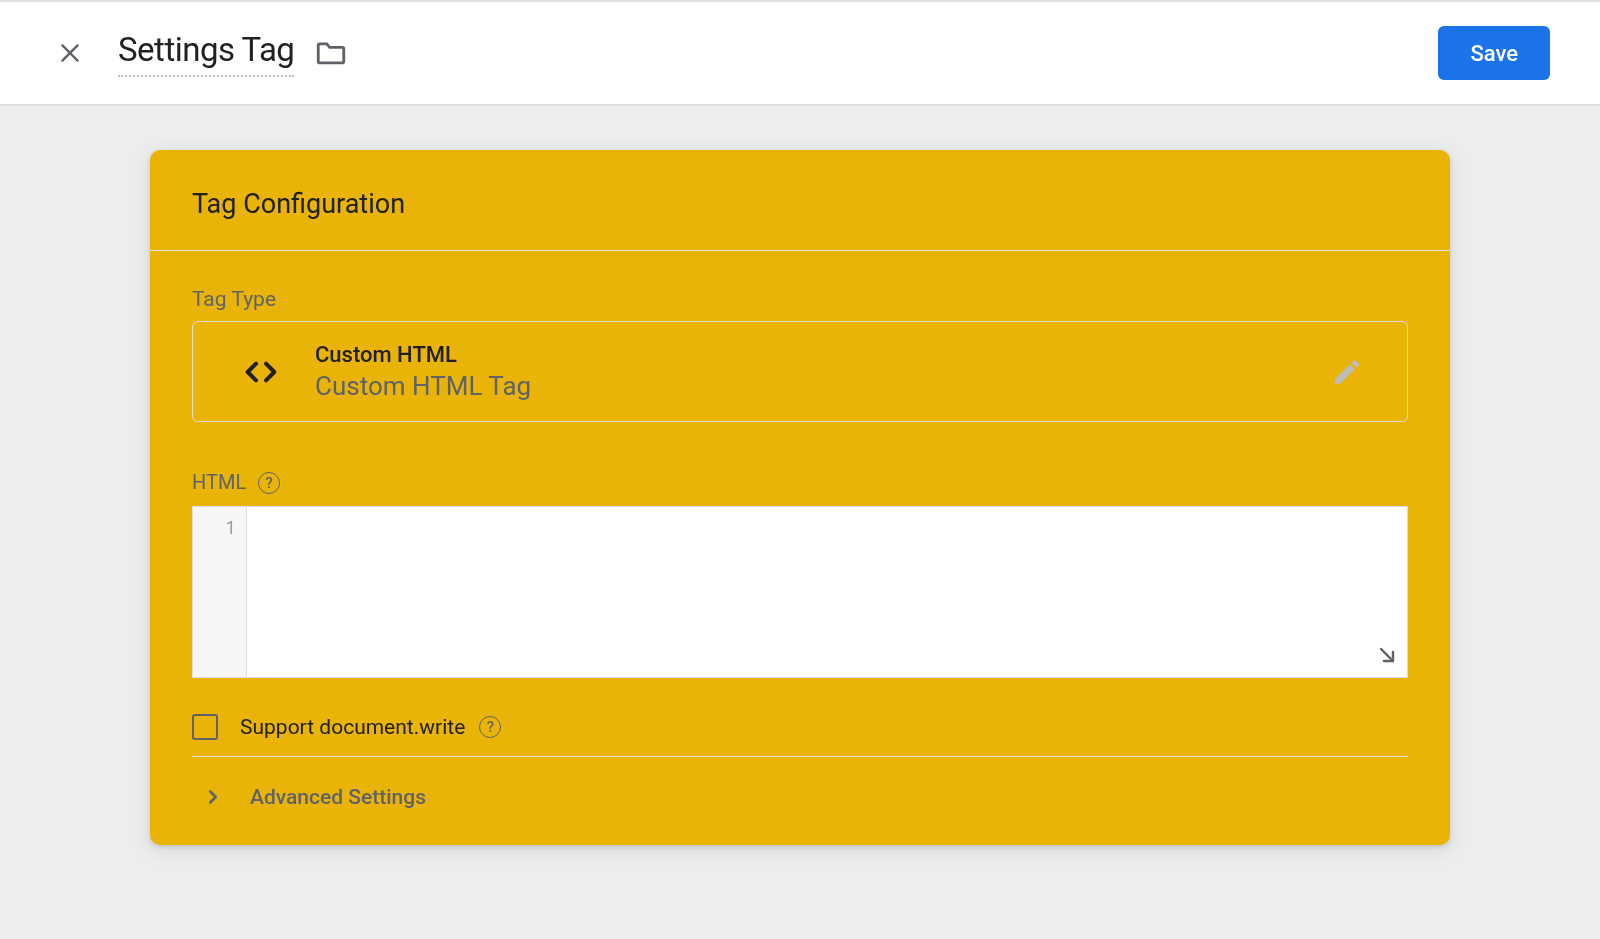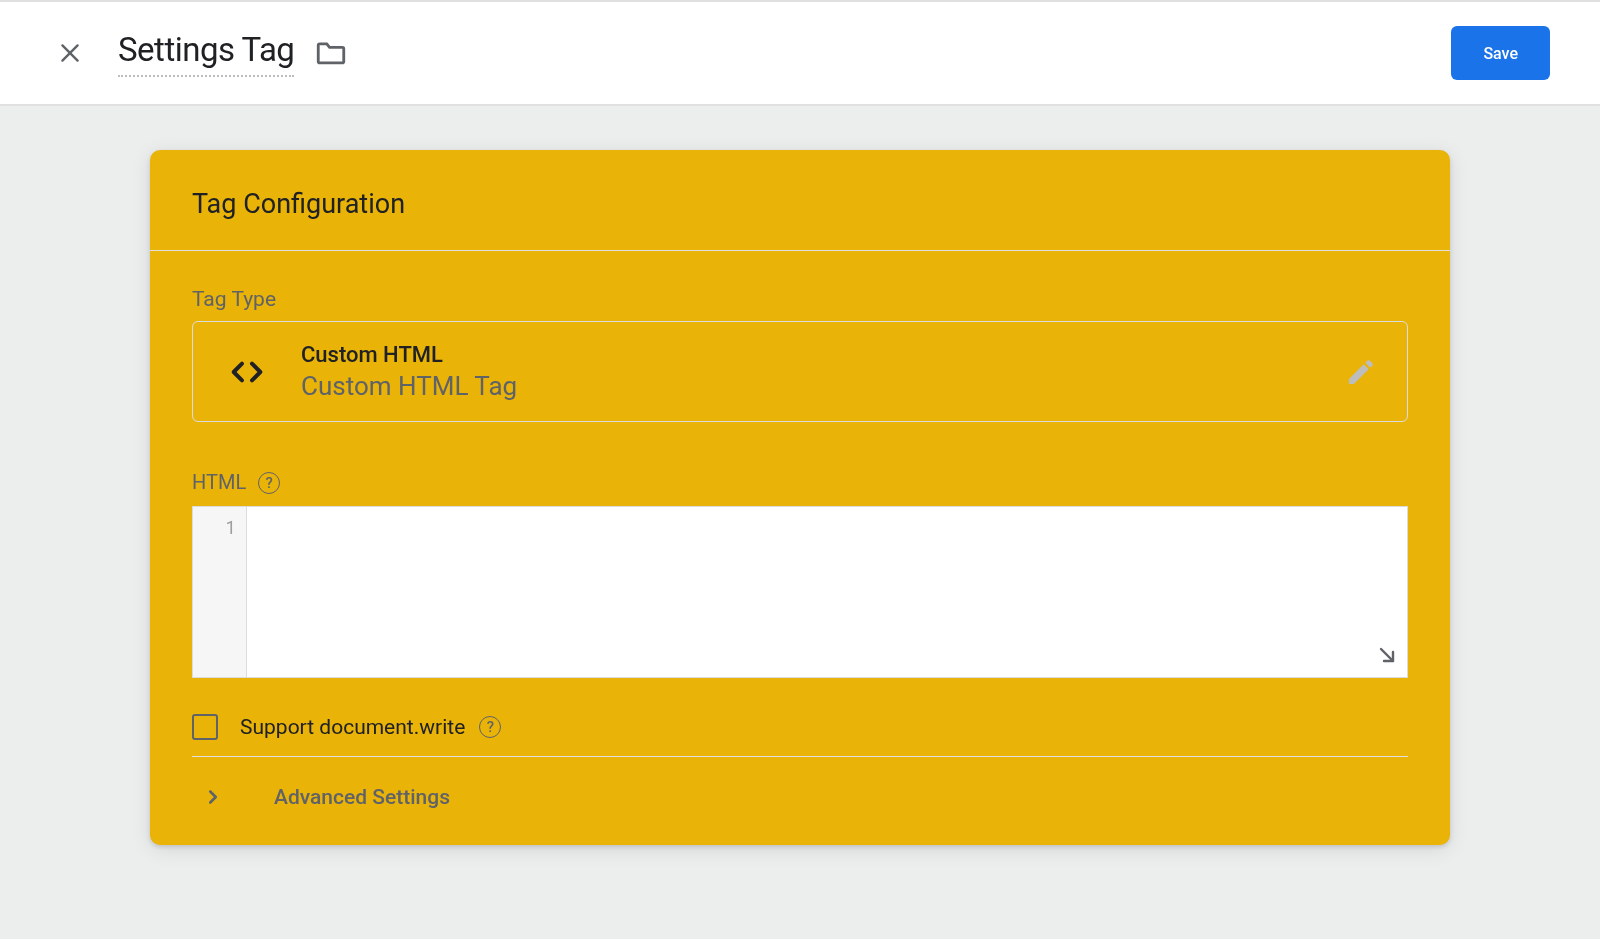--- a/index.html
+++ b/index.html
@@ -46,21 +46,21 @@
       cursor: pointer;
     }
     .save-btn {
       margin-left: auto;
       background: #1a73e8;
       color: #fff;
       border: none;
       border-radius: 6px;
       padding: 0 32px;
       height: 54px;
-      font-size: 16px;
+      font-size: 22px;
       font-weight: 500;
       cursor: pointer;
       font-family: inherit;
     }
 
     .workspace {
       background: #eceded;
       padding: 44px 0 0 0;
       min-height: 833px;
     }
@@ -85,21 +85,21 @@
       padding: 36px 42px 8px;
     }
     .section-label {
       font-size: 21px;
       color: #5f6368;
       margin-bottom: 10px;
     }
     .tag-type-box {
       border: 1px solid #dadce0;
       border-radius: 6px;
-      padding: 20px 30px;
+      padding: 20px 44px;
       display: flex;
       align-items: center;
       position: relative;
       cursor: pointer;
       margin-bottom: 48px;
     }
     .tag-type-icon {
       width: 48px; height: 48px;
       display: flex; align-items: center; justify-content: center;
       color: #5f6368;
@@ -197,21 +197,20 @@
     .chk-label {
       font-size: 21px;
       color: #202124;
       margin-left: 22px;
     }
     .adv-row {
       display: flex;
       align-items: center;
       padding: 28px 0 28px 10px;
       cursor: pointer;
-      gap: 24px;
     }
     .adv-chevron {
       color: #5f6368;
       display: flex;
       align-items: center;
     }
     .adv-label {
       font-size: 21px;
       color: #5f6368;
       font-weight: 500;

